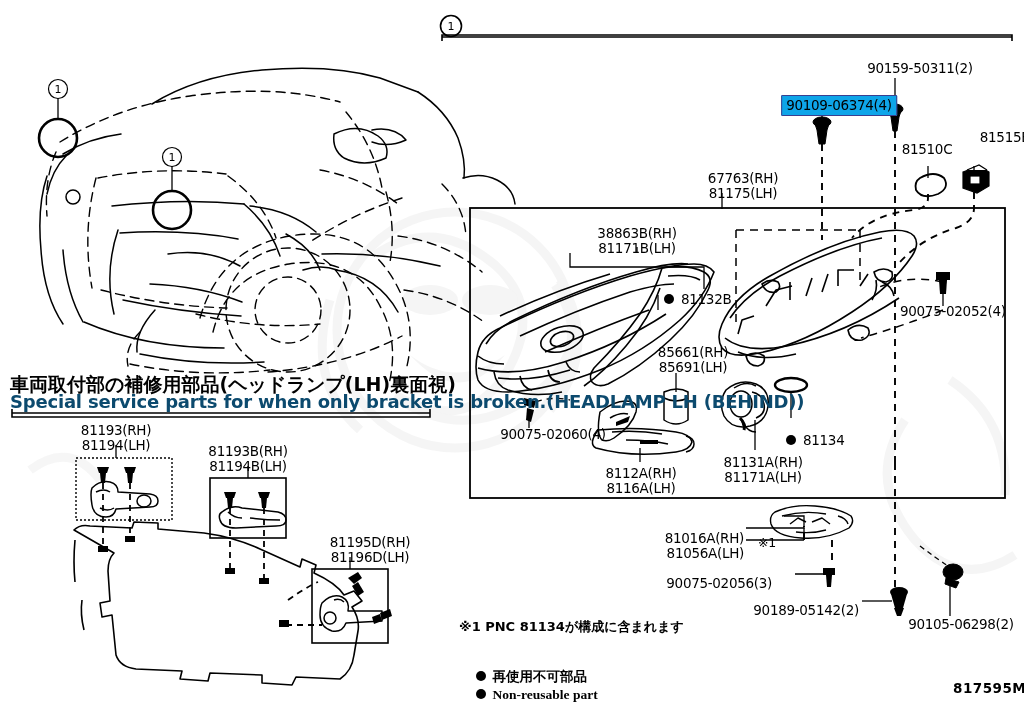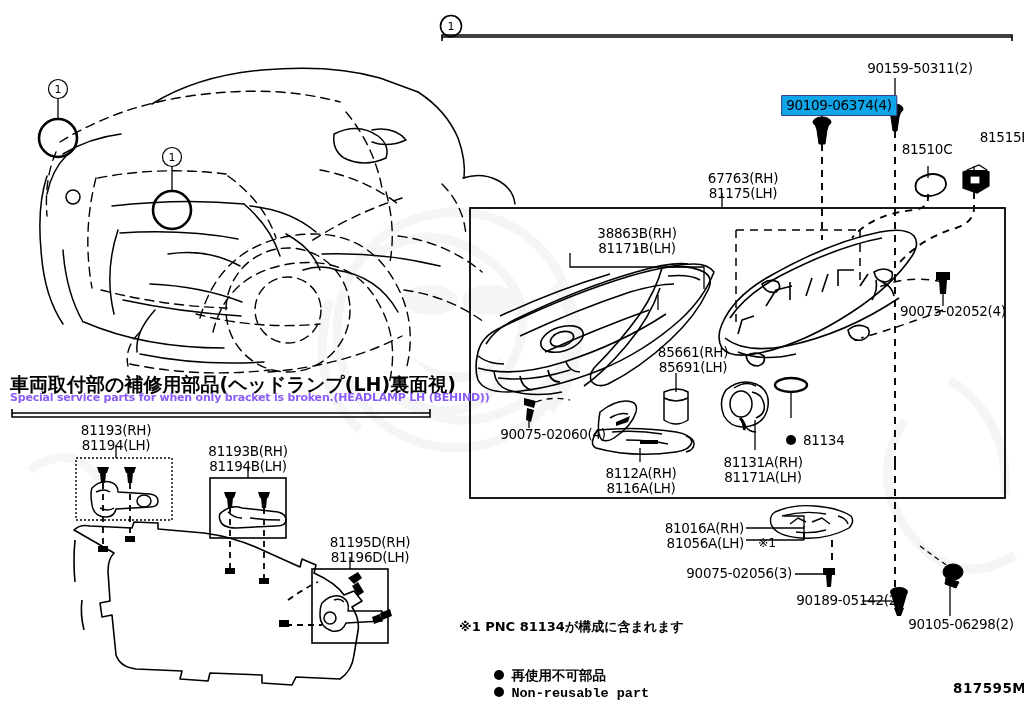--- a/index.html
+++ b/index.html
@@ -27,48 +27,48 @@
     position: absolute;
     font-family: "DejaVu Sans", sans-serif;
     font-weight: normal;
     font-size: 13.5px;
     line-height: 15px;
     color: #000;
     white-space: pre;
     letter-spacing: -0.3px;
   }
   .lbl.c { text-align: center; transform: translateX(-50%); }
-  .lbl.r { text-align: left; transform: translateX(-100%); }
+  .lbl.r { text-align: left; transform: translateX(-100%); margin-top: 10px; }
   .lbl.small { font-size: 12.5px; }
   .hl {
     background: #0ea5e9;
     border: 1px solid #3b3f8f;
     padding: 1px 4px 2px 4px;
     border-radius: 1px;
   }
   .jp {
     position: absolute;
     font-family: "DejaVu Sans", sans-serif;
     font-weight: bold;
     color: #000;
     white-space: pre;
   }
   .jp-title { font-size: 19px; }
   .en-title {
     position: absolute;
     font-family: "DejaVu Sans", sans-serif;
     font-weight: bold;
-    font-size: 11px;
-    color: #8b5cf6;
+    font-size: 18px;
+    color: #0c4a6e;
     white-space: pre;
     letter-spacing: -0.2px;
   }
   .legend-row {
     position: absolute;
-    font-family: Liberation Mono, monospace;
+    font-family: Liberation Serif, serif;
     font-weight: bold;
     font-size: 13.5px;
     color: #000;
     white-space: pre;
   }
   .dot {
     display: inline-block;
     width: 10px;
     height: 10px;
     border-radius: 50%;
@@ -416,20 +416,23 @@
   </div>
   <div class="lbl c" style="left:927px; top:142px;">81510C</div>
   <div class="lbl c" style="left:977px; top:130px;margin-left:28px;">81515B</div>
 
   <div class="lbl c" style="left:743px; top:171px;">67763(RH)</div>
   <div class="lbl c" style="left:743px; top:186px;">81175(LH)</div>
 
   <div class="lbl c" style="left:637px; top:226px;">38863B(RH)</div>
   <div class="lbl c" style="left:637px; top:241px;">81171B(LH)</div>
 
+  <div class="lbl" style="left:648px; top:277px;">
+    <span class="dot"></span><span>81132B</span>
+  </div>
 
   <div class="lbl" style="left:900px; top:304px;">90075-02052(4)</div>
 
   <div class="lbl c" style="left:693px; top:345px;">85661(RH)</div>
   <div class="lbl c" style="left:693px; top:360px;">85691(LH)</div>
 
   <div class="lbl c" style="left:553px; top:427px;">90075-02060(4)</div>
 
   <div class="lbl c" style="left:641px; top:466px;">8112A(RH)</div>
   <div class="lbl c" style="left:641px; top:481px;">8116A(LH)</div>
@@ -438,22 +441,22 @@
   <div class="lbl c" style="left:763px; top:470px;">81171A(LH)</div>
 
   <div class="lbl" style="left:770px; top:418px;">
     <span class="dot"></span><span>81134</span>
   </div>
 
   <div class="lbl r" style="left:744px; top:521px;">81016A(RH)</div>
   <div class="lbl r" style="left:744px; top:536px;">81056A(LH)</div>
   <div class="lbl small" style="left:758px; top:535px;">※1</div>
 
-  <div class="lbl r" style="left:792px; top:566px;">90075-02056(3)</div>
-  <div class="lbl r" style="left:902px; top:593px;">90189-05142(2)</div>
+  <div class="lbl r" style="left:772px; top:566px;">90075-02056(3)</div>
+  <div class="lbl r" style="left:859px; top:593px;">90189-05142(2)</div>
   <div class="lbl c" style="left:961px; top:617px;">90105-06298(2)</div>
 
   <div class="jp jp-title" style="left:10px; top:372px;">車両取付部の補修用部品(ヘッドランプ(LH)裏面視)</div>
   <div class="en-title" style="left:10px; top:391px;">Special service parts for when only bracket is broken.(HEADLAMP LH (BEHIND))</div>
 
   <svg class="layer" viewBox="0 0 1024 707">
 
     <g fill="none" stroke="#000" stroke-width="1.6">
       <path d="M12 409 v8 h418 v-8"></path>
       <line x1="12" y1="413" x2="430" y2="413"></line>

